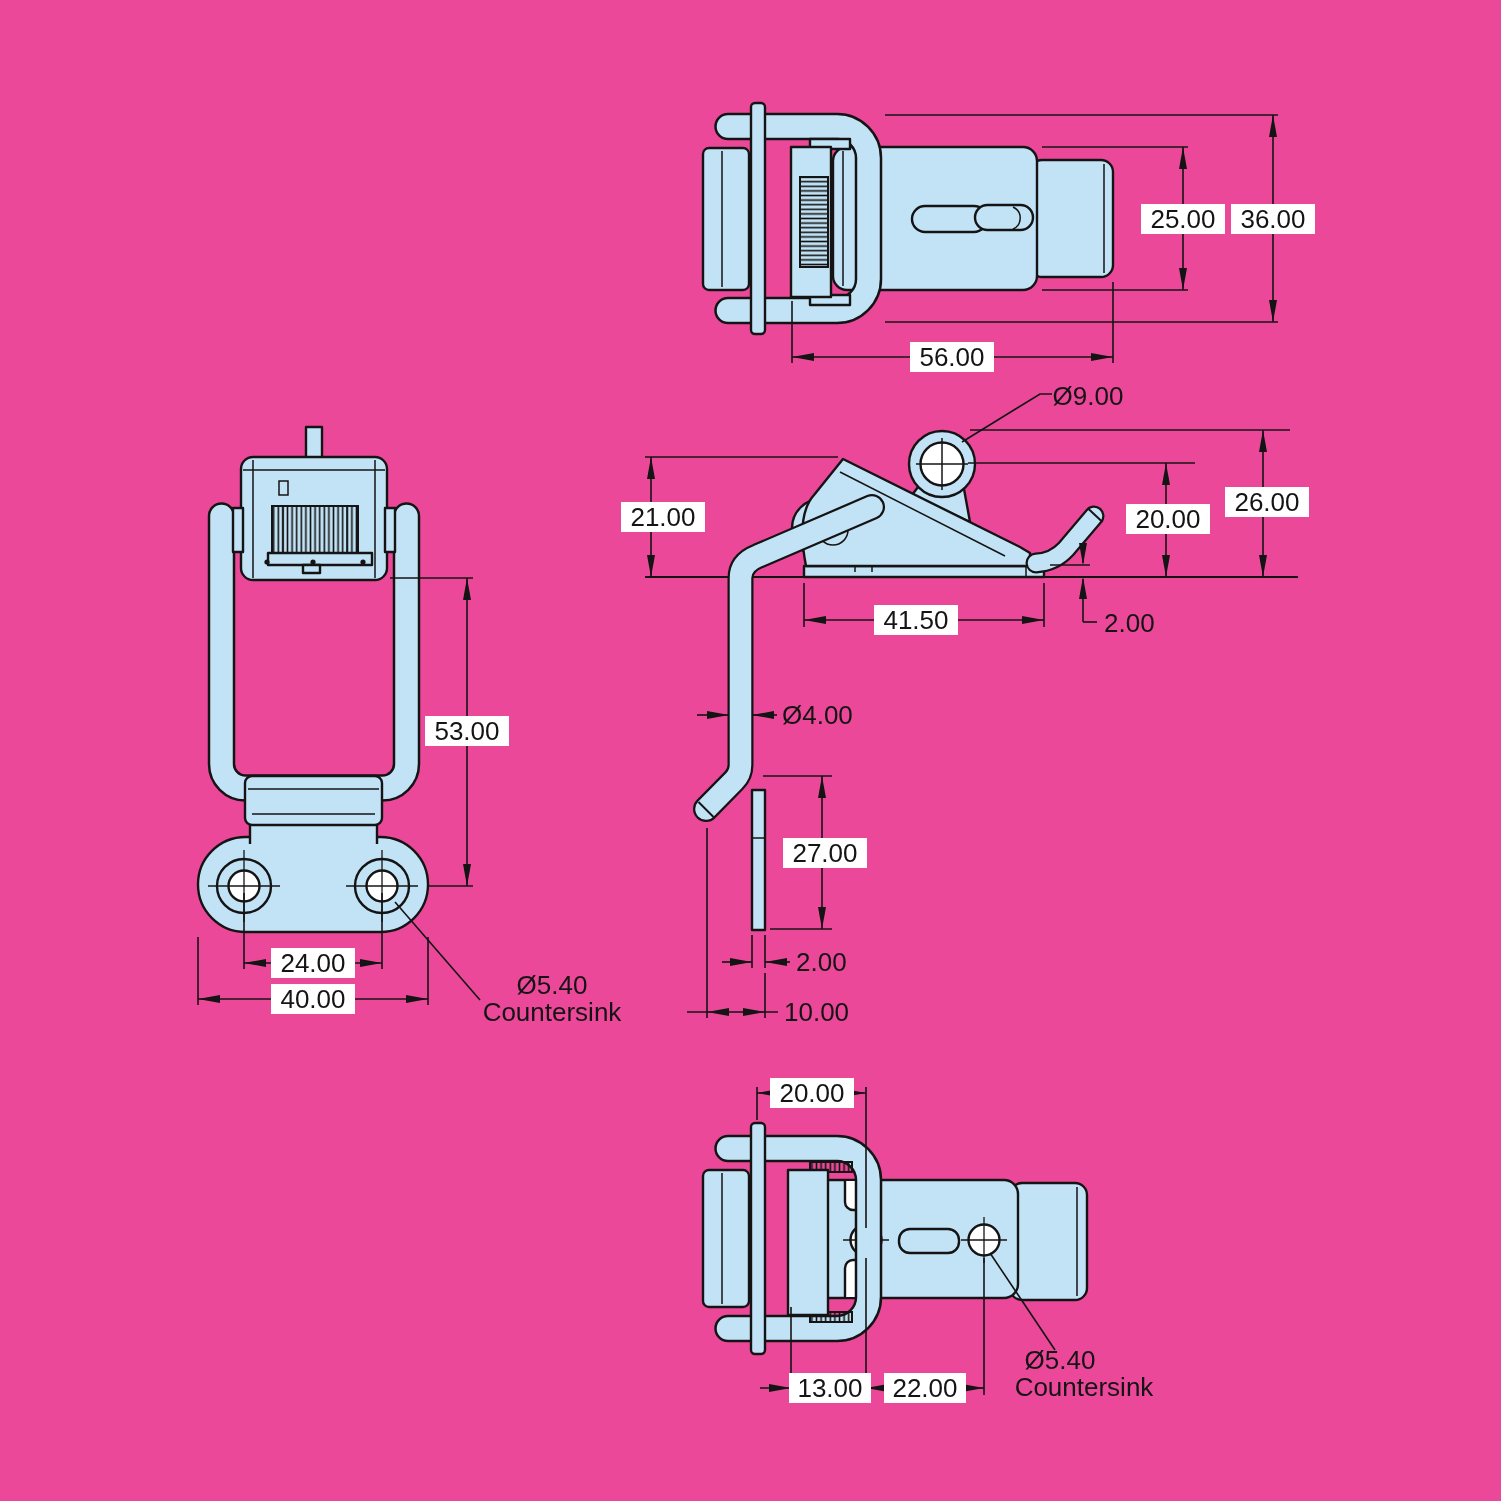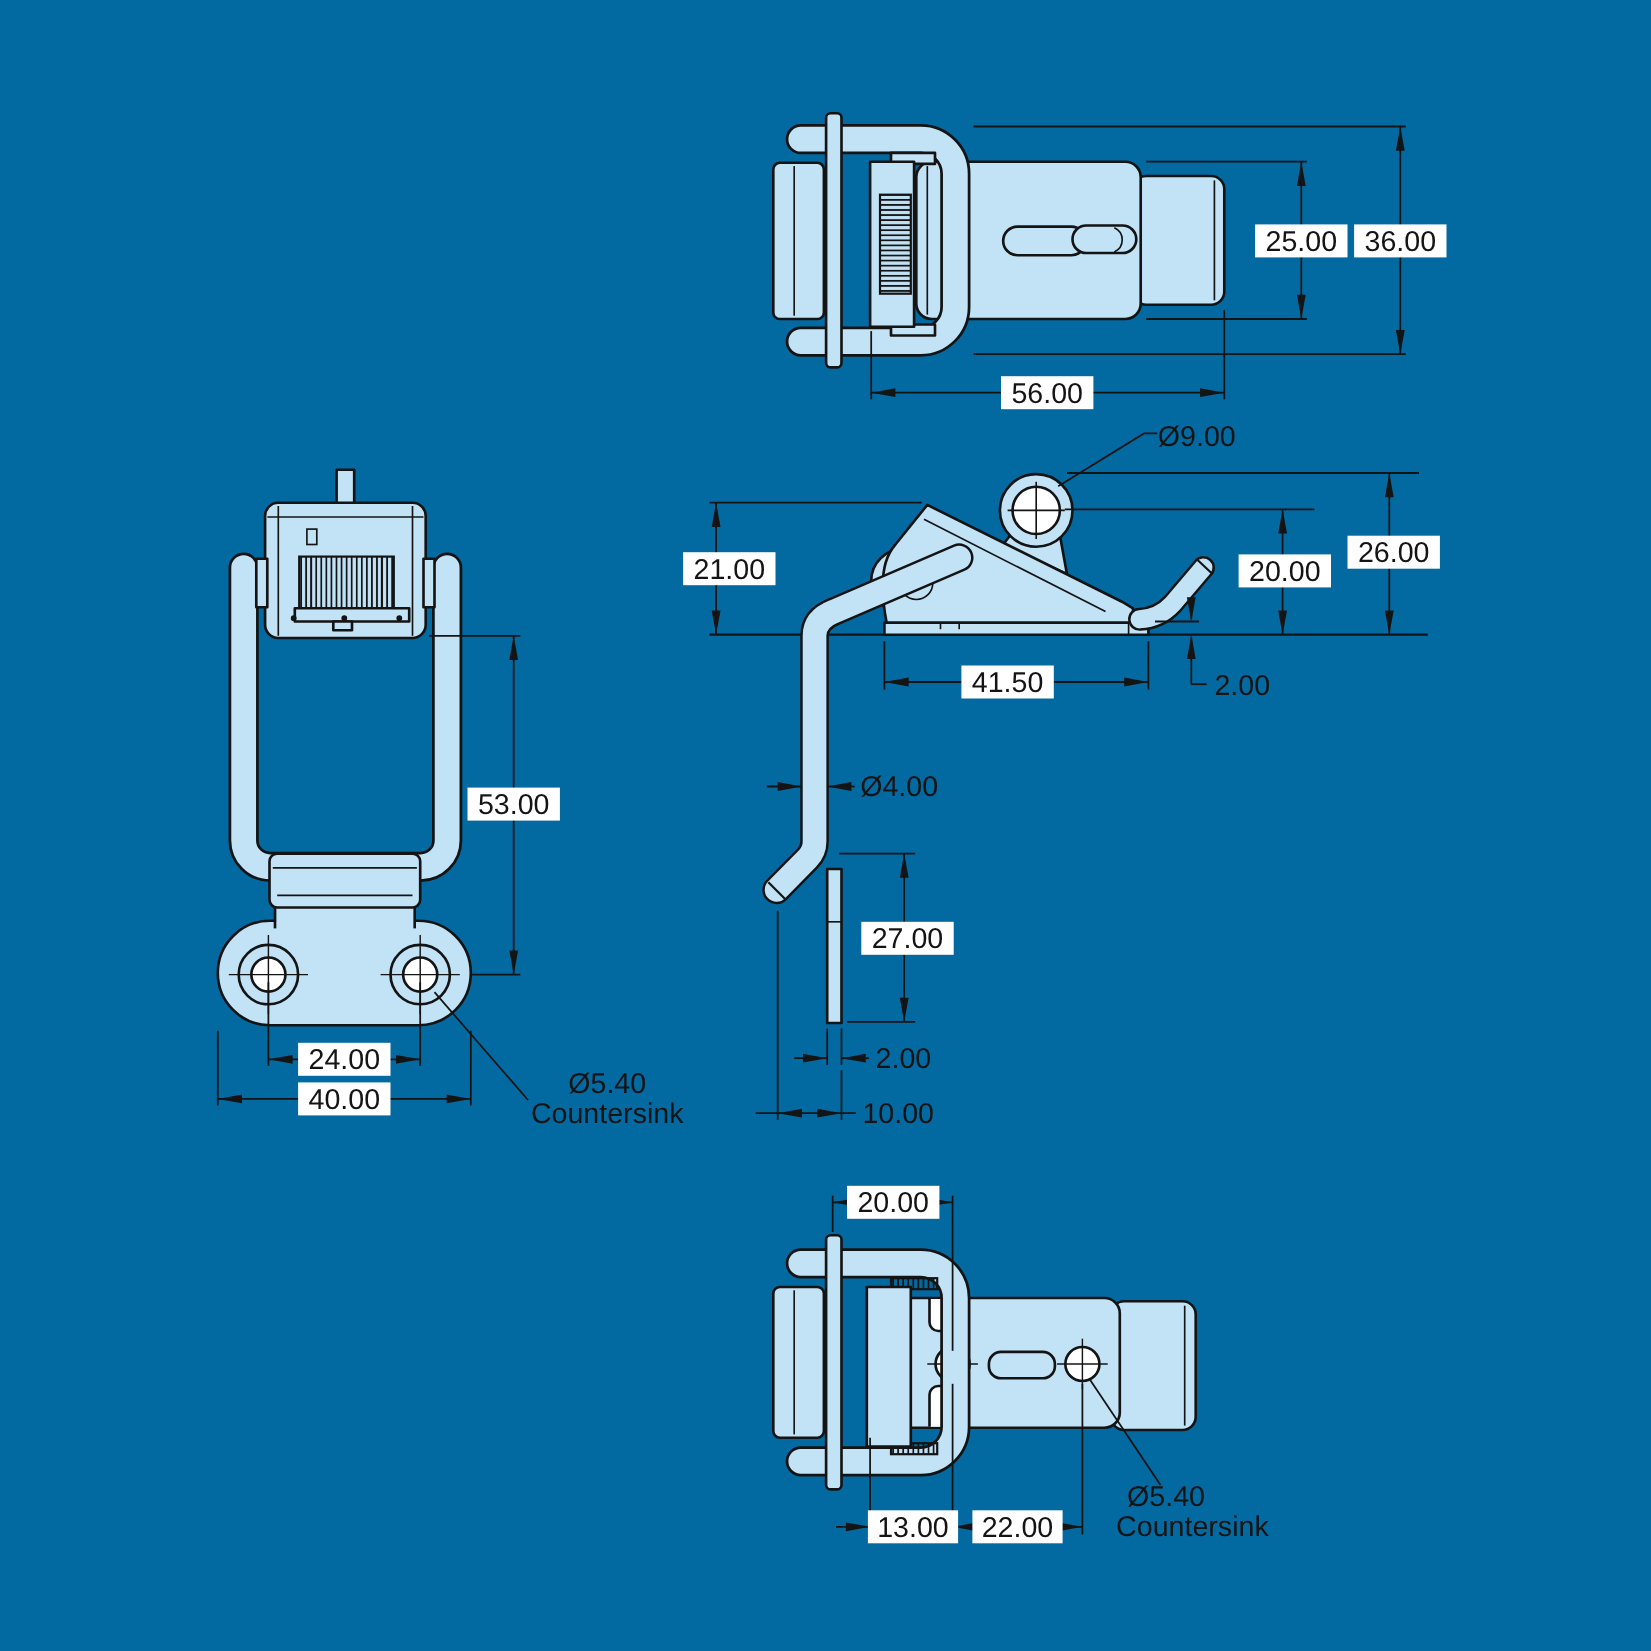--- a/index.html
+++ b/index.html
@@ -1,16 +1,16 @@
 <!DOCTYPE html>
 <html><head>
 <meta charset="utf-8">
 <style>
   html,body{margin:0;padding:0;background:#ffffff;}
-  .sheet{width:1501px;height:1501px;position:relative;background:#0369a1;overflow:hidden;}
+  .sheet{width:1501px;height:1501px;position:relative;background:#ec4899;overflow:hidden;}
   svg{display:block;}
   .o{stroke:#141414;stroke-width:2.4;stroke-linejoin:round;}
   .ow{stroke:#141414;stroke-width:2.4;stroke-linejoin:round;fill:#ffffff;}
   .thin{stroke:#141414;stroke-width:1.5;fill:none;}
   .dim{stroke:#141414;stroke-width:1.6;fill:none;}
   .tubeK{fill:none;stroke:#141414;stroke-linecap:round;stroke-linejoin:round;}
   .tubeB{fill:none;stroke:#c2e2f6;stroke-linecap:round;stroke-linejoin:round;}
   .bg{fill:#ffffff;stroke:none;}
   text.d{font-family:"Liberation Sans","DejaVu Sans",sans-serif;font-size:26px;fill:#141414;text-anchor:middle;}
   text.d.ts{text-anchor:start;}

